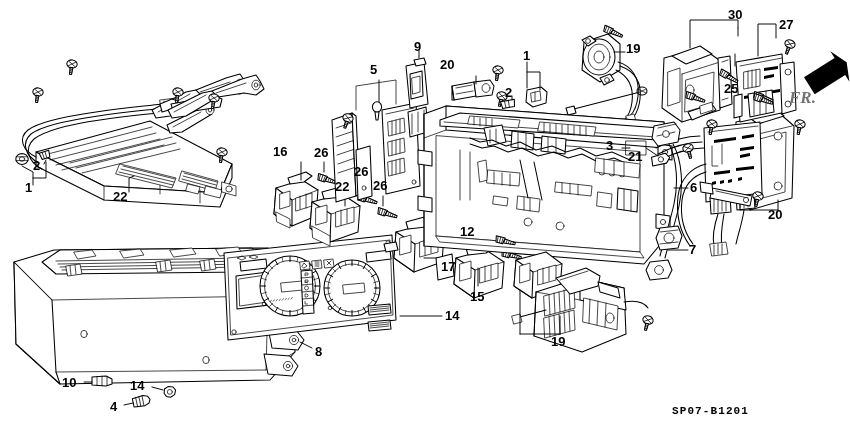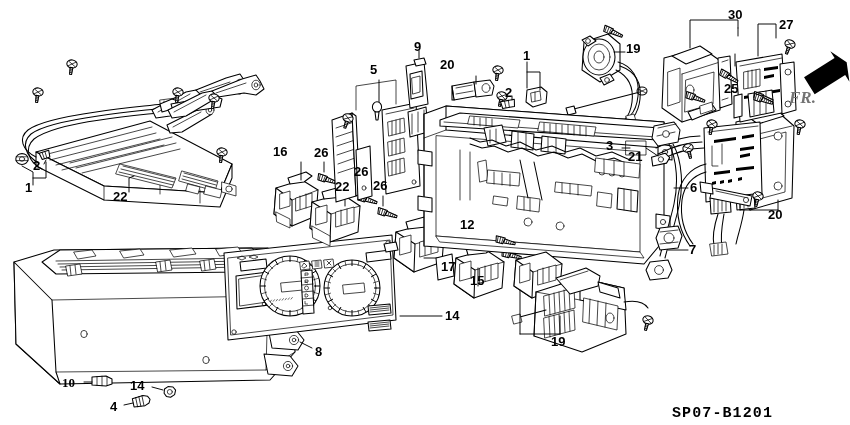--- a/index.html
+++ b/index.html
@@ -17,21 +17,21 @@
     font-size:13px;
     font-weight:700;
     color:#000000;
     line-height:1;
     white-space:nowrap;
     letter-spacing:0px;
   }
   .drawno{
     position:absolute;
     font-family:"Liberation Mono", monospace;
-    font-size:15px;
+    font-size:11px;
     font-weight:700;
     color:#000000;
     letter-spacing:1.1px;
     white-space:nowrap;
   }
   .frlabel{
     position:absolute;
     font-family:"Liberation Serif", serif;
     font-size:17px;
     font-weight:700;
@@ -766,27 +766,27 @@
   <div class="callout" style="left:505px; top:86px;">2</div>
   <div class="callout" style="left:626px; top:42px;">19</div>
   <div class="callout" style="left:728px; top:8px;">30</div>
   <div class="callout" style="left:779px; top:18px;">27</div>
   <div class="callout" style="left:724px; top:34px;margin-top:48px;">25</div>
   <div class="callout" style="left:606px; top:139px;">3</div>
   <div class="callout" style="left:628px; top:150px;">21</div>
   <div class="callout" style="left:690px; top:181px;">6</div>
   <div class="callout" style="left:768px; top:208px;">20</div>
   <div class="callout" style="left:689px; top:243px;">7</div>
-  <div class="callout" style="left:460px; top:218px;">12</div>
+  <div class="callout" style="left:460px; top:225px;">12</div>
   <div class="callout" style="left:441px; top:254px;margin-top:6px;">17</div>
-  <div class="callout" style="left:470px; top:274px;">15</div>
+  <div class="callout" style="left:470px; top:290px;">15</div>
   <div class="callout" style="left:551px; top:335px;">19</div>
   <div class="callout" style="left:445px; top:309px;">14</div>
   <div class="callout" style="left:315px; top:345px;">8</div>
-  <div class="callout" style="left:62px;  top:376px;font-family:Liberation Serif, serif;">10</div>
+  <div class="callout" style="left:62px;  top:376px;">10</div>
   <div class="callout" style="left:130px; top:379px;">14</div>
   <div class="callout" style="left:110px; top:400px;">4</div>
 
   <div class="frlabel" style="left:789px; top:88px;">FR.</div>
 
   <div class="drawno" style="left:672px; top:405px;">SP07-B1201</div>
 
 </div>
 
 </body></html>

